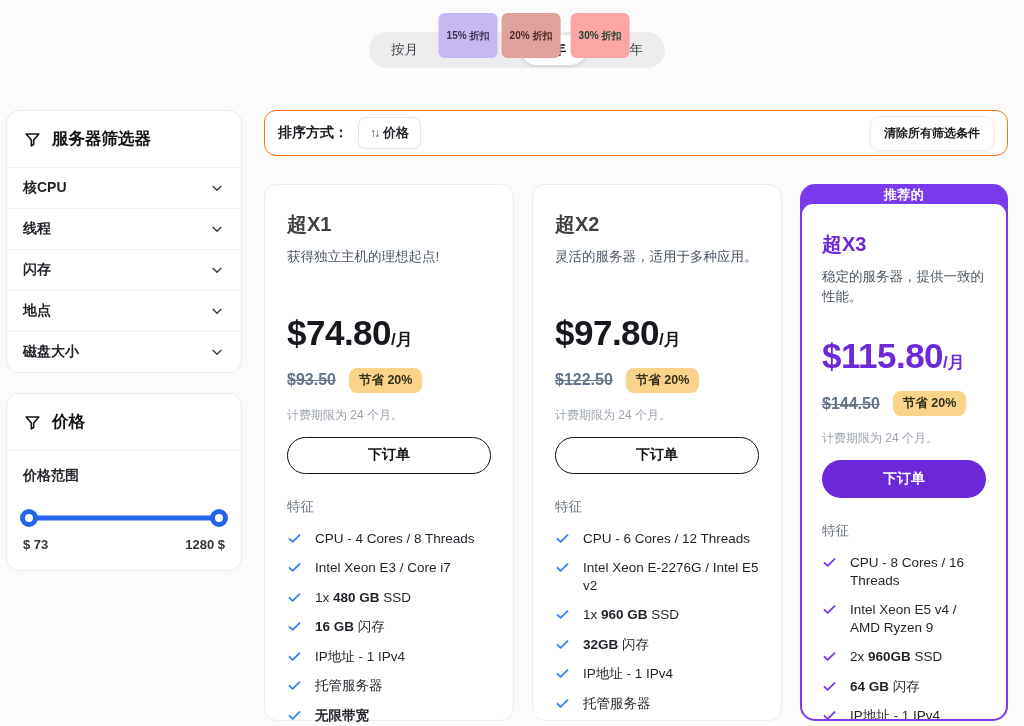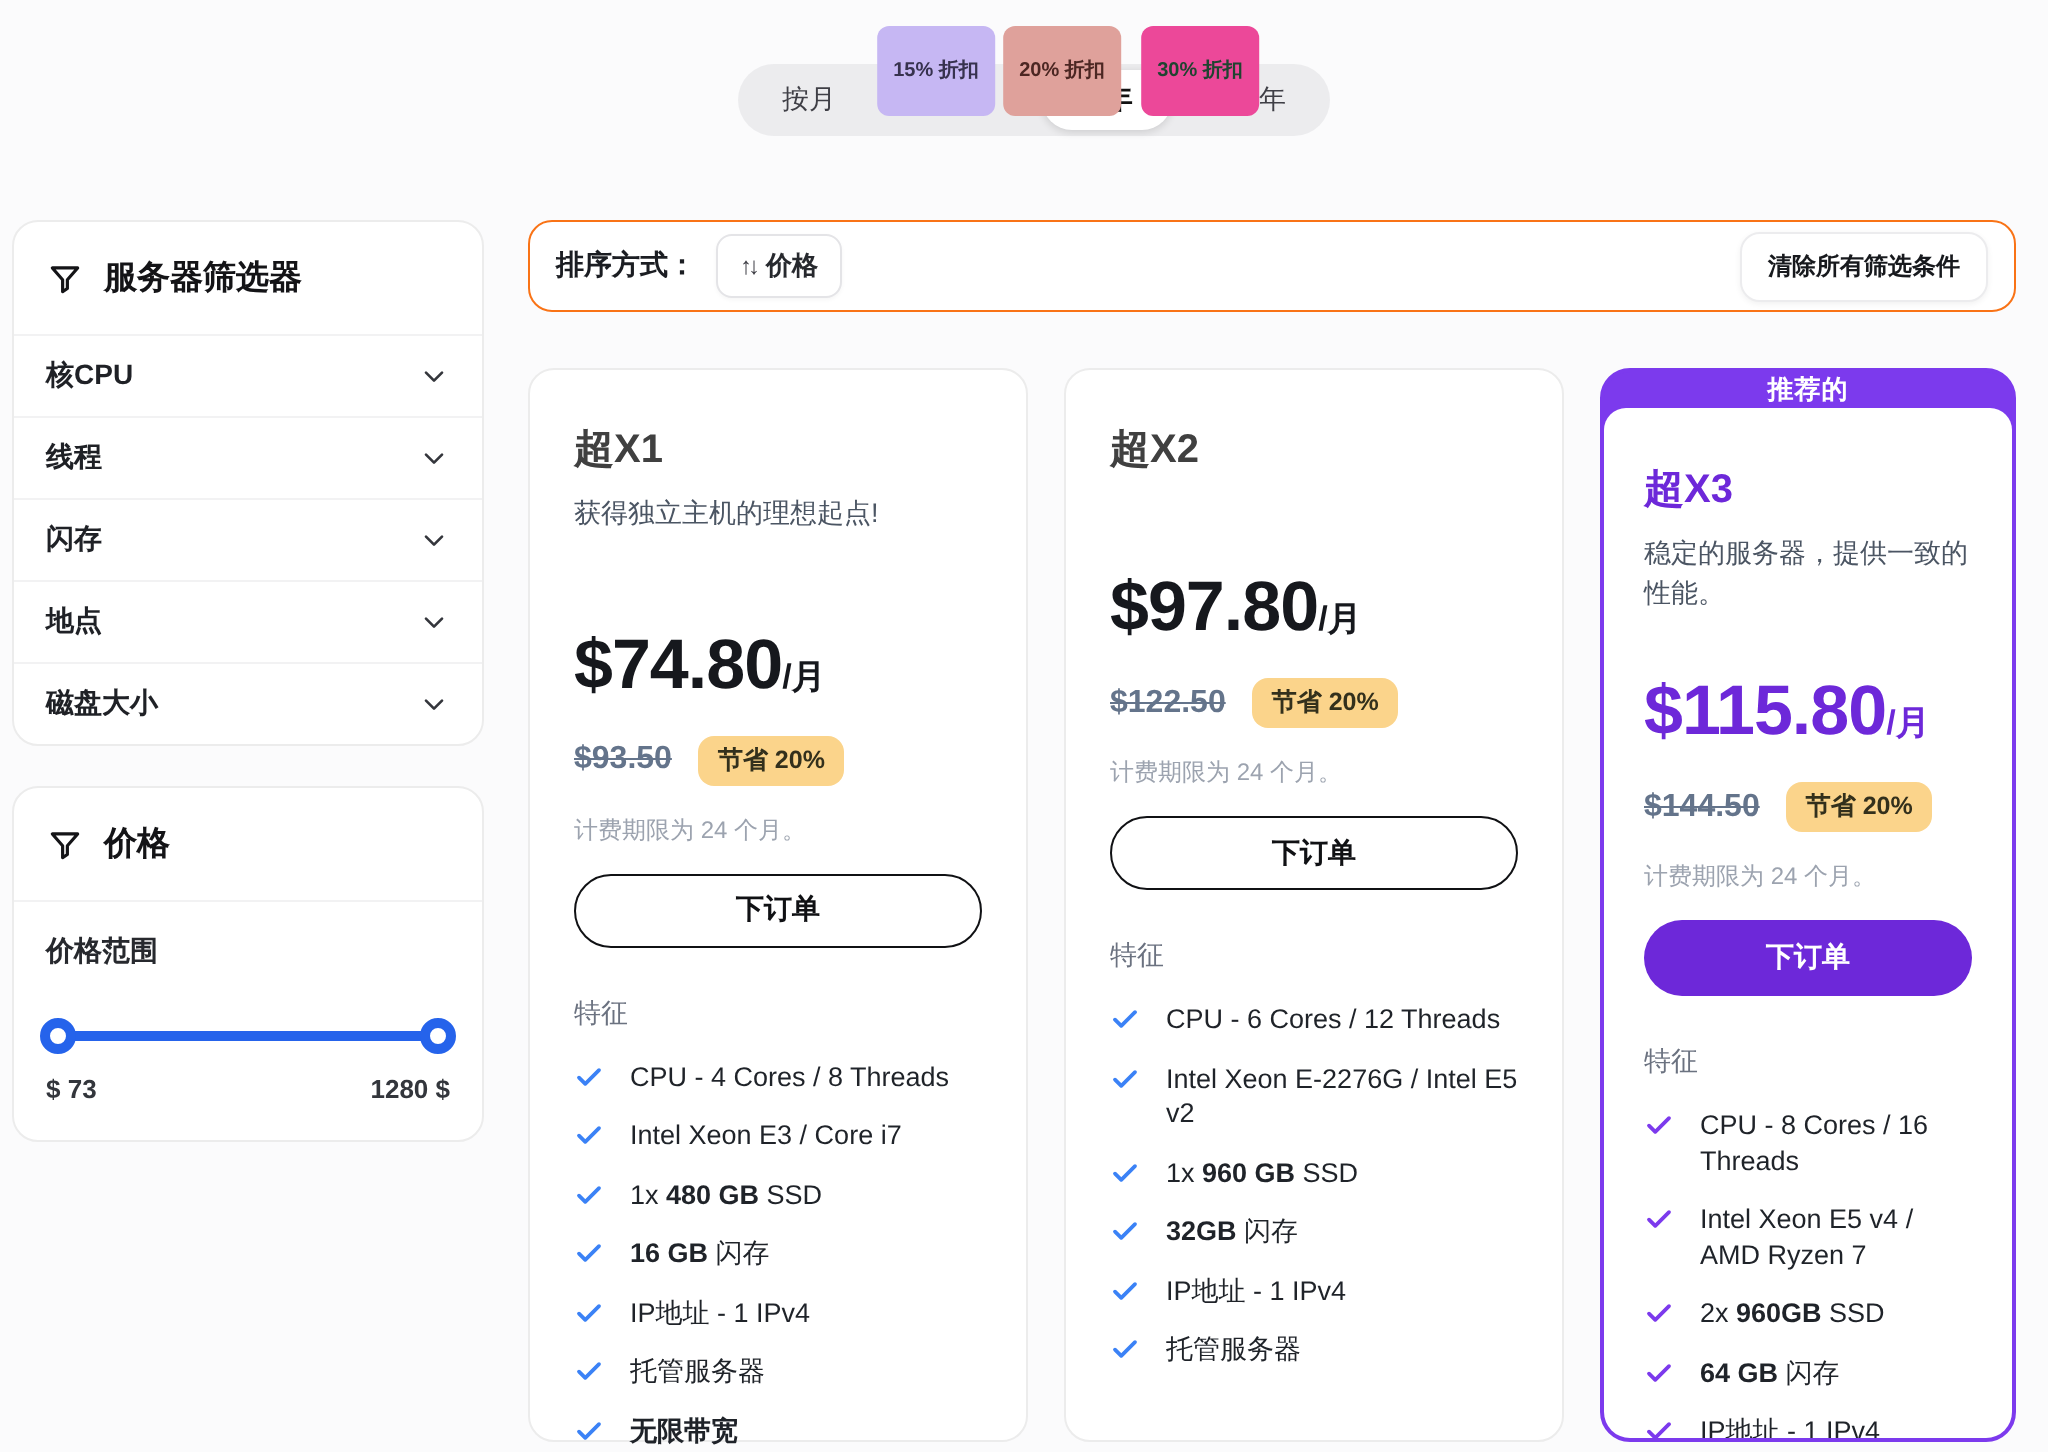--- a/index.html
+++ b/index.html
@@ -130,21 +130,21 @@
 </head>
 <body>
 
 <div class="page">
 
   <div class="top">
     <div class="tabgroup">
       <div class="badges" id="badges">
           <span class="badge" style="background: rgb(198, 183, 243); color: rgb(55, 50, 78); left: 99px;">15% 折扣</span>
           <span class="badge" style="background: rgb(223, 161, 155); color: rgb(76, 39, 35); left: 162px;">20% 折扣</span>
-          <span class="badge" style="background: #ec4899; color: rgb(31, 68, 48); left: 231px;">30% 折扣</span>
+          <span class="badge" style="background: #fca5a5; color: rgb(31, 68, 48); left: 231px;">30% 折扣</span>
         </div>
       <div class="tabs" id="tabs">
           <div class="tab">按月</div>
           <div class="tab">按年</div>
           <div class="tab selected">2 年</div>
           <div class="tab">3 年</div>
         </div>
     </div>
   </div>
 
@@ -297,21 +297,21 @@
               </li>
               <li>
                 <span class="check">
                   <svg class="icon" viewBox="0 0 24 24" width="15" height="15">
                     <path d="M4 12.5l5 5L20 6.5" fill="none" stroke="#3b82f6" stroke-width="3" stroke-linecap="round" stroke-linejoin="round"></path>
                   </svg>
                 </span>
                 <span class="feature-text"><strong>无限带宽</strong></span>
               </li>
             </ul></section>
-          <section class="plan card"><h3 class="plan-name">超X2</h3><div class="price-row">
+          <section class="plan card"><h3 class="plan-name">超X2</h3><p class="plan-desc">灵活的服务器，适用于多种应用。</p><div class="price-row">
               <span class="price-main">$97.80</span>
               <span class="price-period">/月</span>
             </div><div class="old-row">
               <span class="old-price">$122.50</span>
               <span class="save-badge">节省 20%</span>
             </div><p class="billing-note">计费期限为 24 个月。</p><button class="order-btn">下订单</button><div class="features-title">特征</div><ul class="features">
               <li>
                 <span class="check">
                   <svg class="icon" viewBox="0 0 24 24" width="15" height="15">
                     <path d="M4 12.5l5 5L20 6.5" fill="none" stroke="#3b82f6" stroke-width="3" stroke-linecap="round" stroke-linejoin="round"></path>
@@ -376,21 +376,21 @@
                     </svg>
                   </span>
                   <span class="feature-text">CPU - 8 Cores / 16 Threads</span>
                 </li>
                 <li>
                   <span class="check">
                     <svg class="icon" viewBox="0 0 24 24" width="15" height="15">
                       <path d="M4 12.5l5 5L20 6.5" fill="none" stroke="#7c3aed" stroke-width="3" stroke-linecap="round" stroke-linejoin="round"></path>
                     </svg>
                   </span>
-                  <span class="feature-text">Intel Xeon E5 v4 / AMD Ryzen 7</span>
+                  <span class="feature-text">Intel Xeon E5 v4 / AMD Ryzen 9</span>
                 </li>
                 <li>
                   <span class="check">
                     <svg class="icon" viewBox="0 0 24 24" width="15" height="15">
                       <path d="M4 12.5l5 5L20 6.5" fill="none" stroke="#7c3aed" stroke-width="3" stroke-linecap="round" stroke-linejoin="round"></path>
                     </svg>
                   </span>
                   <span class="feature-text">2x <strong>960GB</strong> SSD</span>
                 </li>
                 <li>

